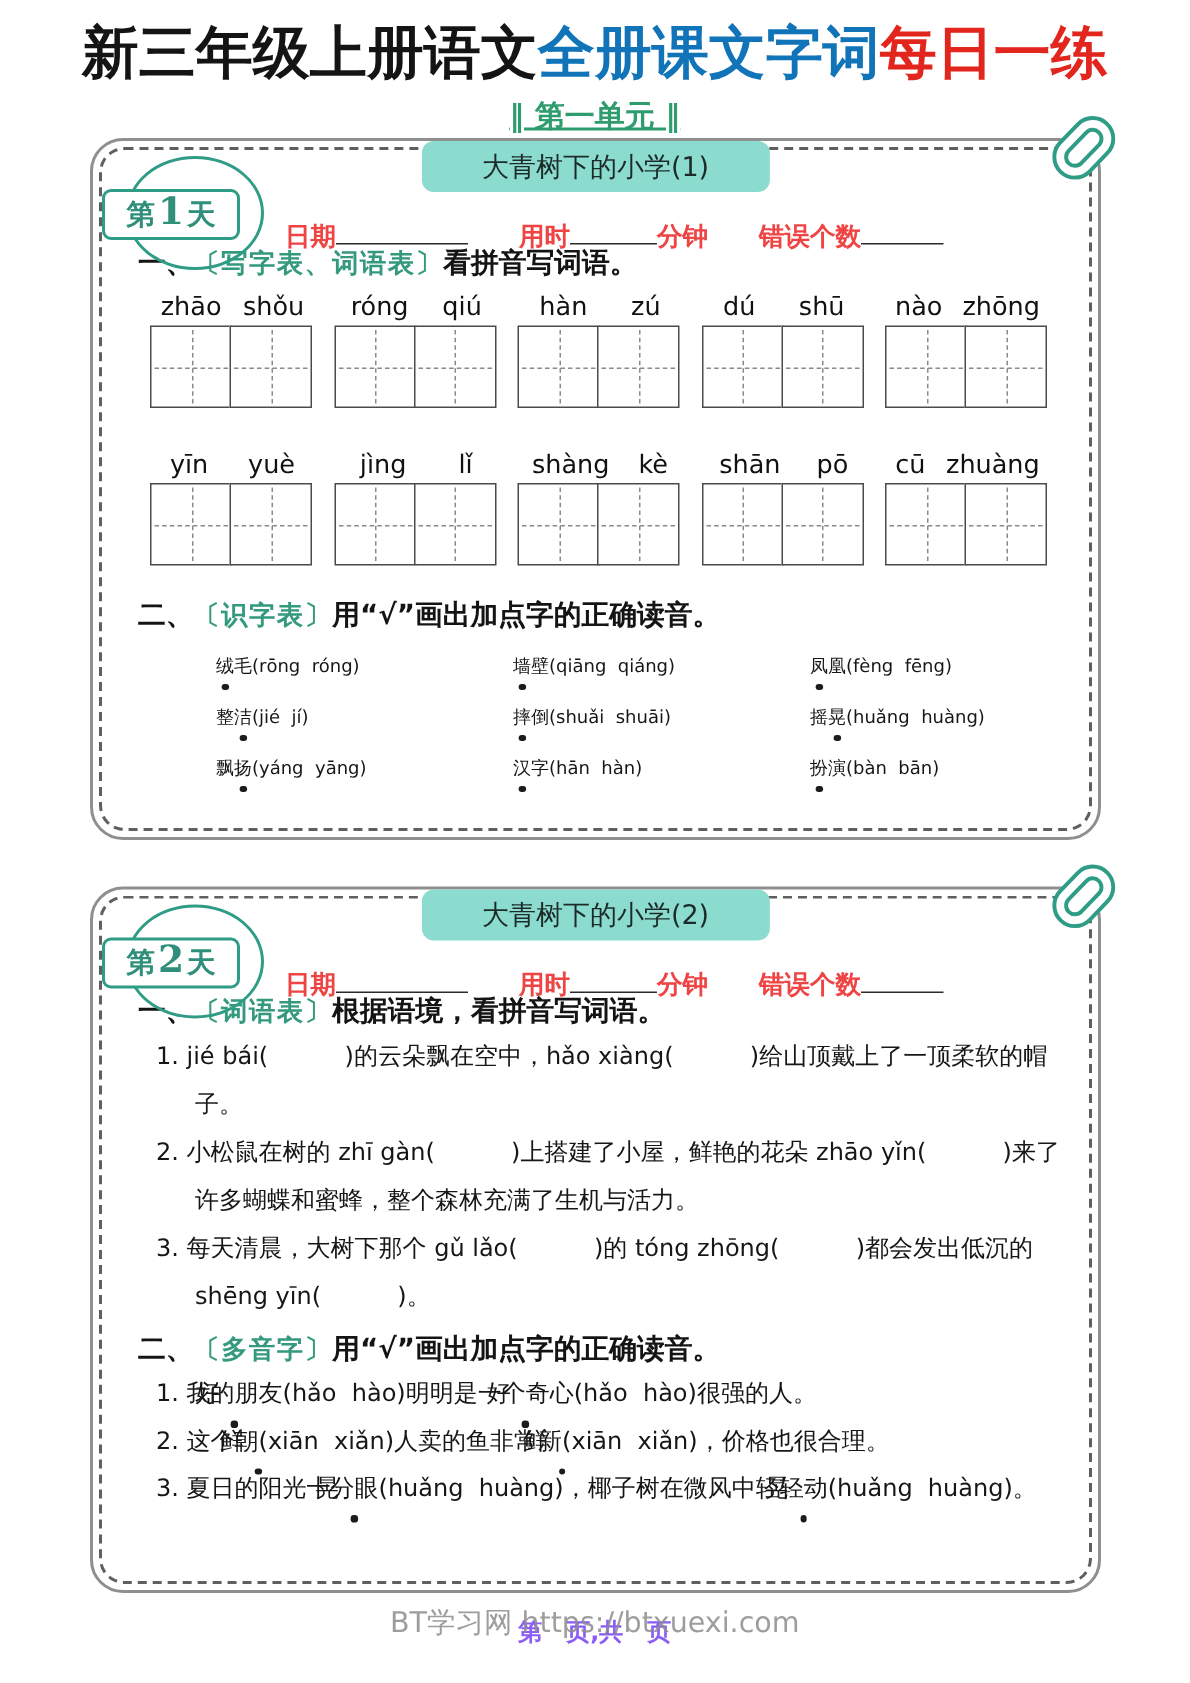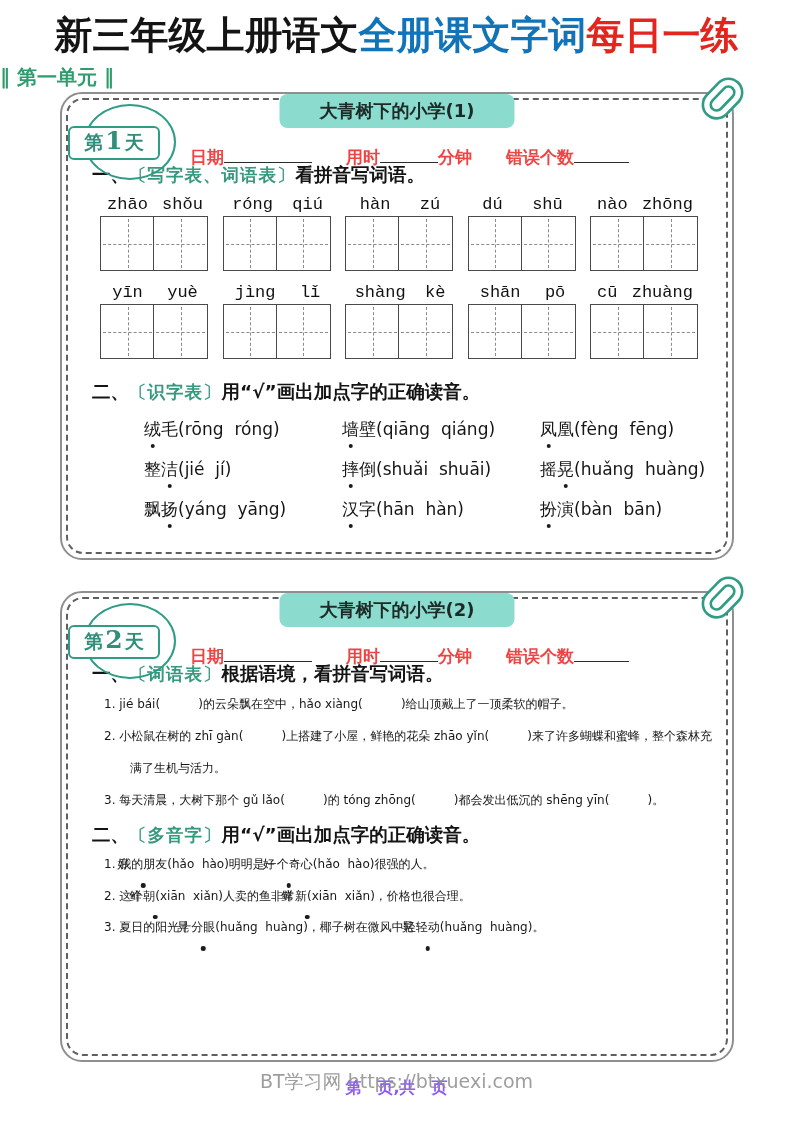--- a/index.html
+++ b/index.html
@@ -10,40 +10,40 @@
   }
   
   .main-title {
     margin-top:10px; text-align:center; font-size:38px; font-weight:bold;
     letter-spacing:0px; white-space:nowrap;
   }
   .t-black { color:#141414; }
   .t-blue  { color:#1274b8; }
   .t-red   { color:#e2261d; }
   .unit-label {
-    text-align:left; margin-top:3px; font-size:20px; font-weight:bold;
-    color:#2f9c6e; font-family:"DejaVu Serif", serif;
+    text-align:center; margin-top:3px; font-size:20px; font-weight:bold;
+    color:#2f9c6e; font-family:"DejaVu Serif", serif;text-decoration:underline;
   }
   
   .panel {
     position:absolute; left:60px; width:674px; background:#fff;
     border:2px solid #8f8f8f; border-radius:22px;
   }
   .panel-1 { top:92px;  height:468px; }
   .panel-2 { top:591px; height:471px; }
   .inner-border {
     position:absolute; inset:4px; border:2px dashed #5f5f5f; border-radius:17px;
     pointer-events:none;
   }
   
   .clip { position:absolute; right:-8px; top:-20px; transform:rotate(44deg); }
   
   .lesson-bubble {
     position:absolute; top:0px; left:50%; transform:translateX(-50%);
-    background:#8bdccf; color:#1d2b28; font-size:18px; font-weight:bold;
+    background:#8bdccf; color:#1d2b28; font-size:18px; font-weight:normal;
     padding:5px 40px; border-radius:8px; white-space:nowrap; z-index:3;
   }
   
   .badge { position:absolute; left:4px; top:8px; width:118px; height:84px; z-index:3; }
   .badge-circle {
     position:absolute; left:18px; top:2px; width:92px; height:76px;
     border:2.5px solid #2f9c85; border-radius:50%; background:transparent;
   }
   .badge-rect {
     position:absolute; left:2px; top:24px; min-width:92px; text-align:center;
@@ -63,43 +63,43 @@
   .gap-l { margin-left:34px; }
   
   .content { position:relative; padding:68px 20px 0 30px; z-index:2; }
   .sec-header { font-size:18.5px; font-weight:bold; color:#141414; }
   .sec-header .tag {
     color:#35997e; font-family:"DejaVu Serif", serif; font-size:17.5px;
     letter-spacing:1px; font-weight:600;
   }
   
   .pyrow { display:flex; justify-content:space-between; margin:8px 12px 0 8px; }
-  .pyrow + .pyrow { margin-top:12px; }
+  .pyrow + .pyrow { margin-top:28px; }
   .pyunit { width:110px; }
-  .pylabel { display:flex; justify-content:space-around; font-size:17px; margin-bottom:2px; color:#111;font-family:Liberation Mono, monospace; }
+  .pylabel { display:flex; justify-content:space-around; font-size:17px; margin-bottom:2px; color:#111; }
   .tzg { display:flex; }
   .cell { width:55px; height:55px; border:1.7px solid #4a4a4a; position:relative; background:#fff; }
   .cell + .cell { margin-left:-1.7px; }
   .cell::before { content:""; position:absolute; left:50%; top:2px; bottom:2px; border-left:1.3px dashed #8a8a8a; }
   .cell::after  { content:""; position:absolute; top:50%; left:2px; right:2px; border-top:1.3px dashed #8a8a8a; }
   
   .items-grid {
     margin:14px 0 0 52px; display:grid; grid-template-columns:198px 198px auto;
-    row-gap:17px; font-size:17px; color:#161616;
+    row-gap:17px; font-size:12px; color:#161616;
   }
   .du { position:relative; display:inline-block; }
   .du::after {
     content:""; position:absolute; left:50%; transform:translateX(-50%);
     bottom:-7px; width:4.5px; height:4.5px; background:#1c1c1c; border-radius:50%;
   }
   .sec-header.mt { margin-top:20px; }
   
   .q {
     margin-left:12px; padding-left:26px; text-indent:-26px;
-    font-size:12px; line-height:32px; color:#161616;
+    font-size:16px; line-height:32px; color:#161616;
   }
   .content-p2 .sec-header + .q { margin-top:2px; }
   .p2s2 { margin-top:6px; }
   .q2lh { line-height:31.5px; }
   
   .footer { position:absolute; left:0; top:1062px; width:100%; height:50px; }
   .pagenum {
     position:absolute; top:16px; width:100%; text-align:center;
     font-size:16px; font-weight:bold; color:#8b5cf6;
   }

